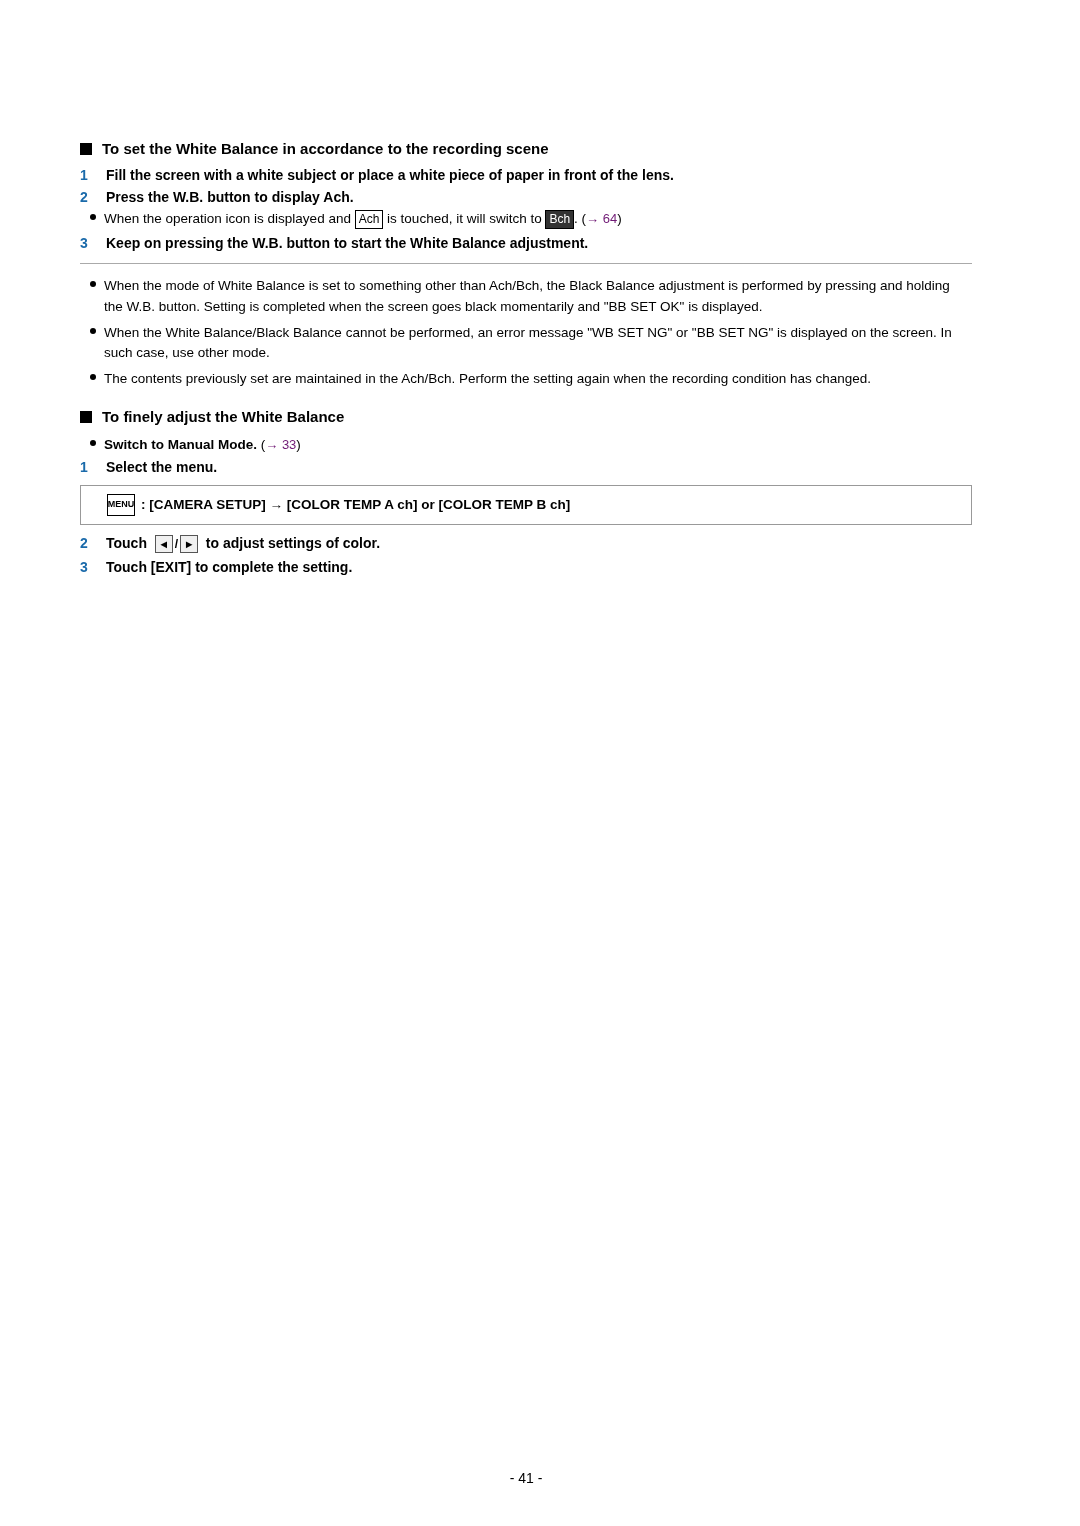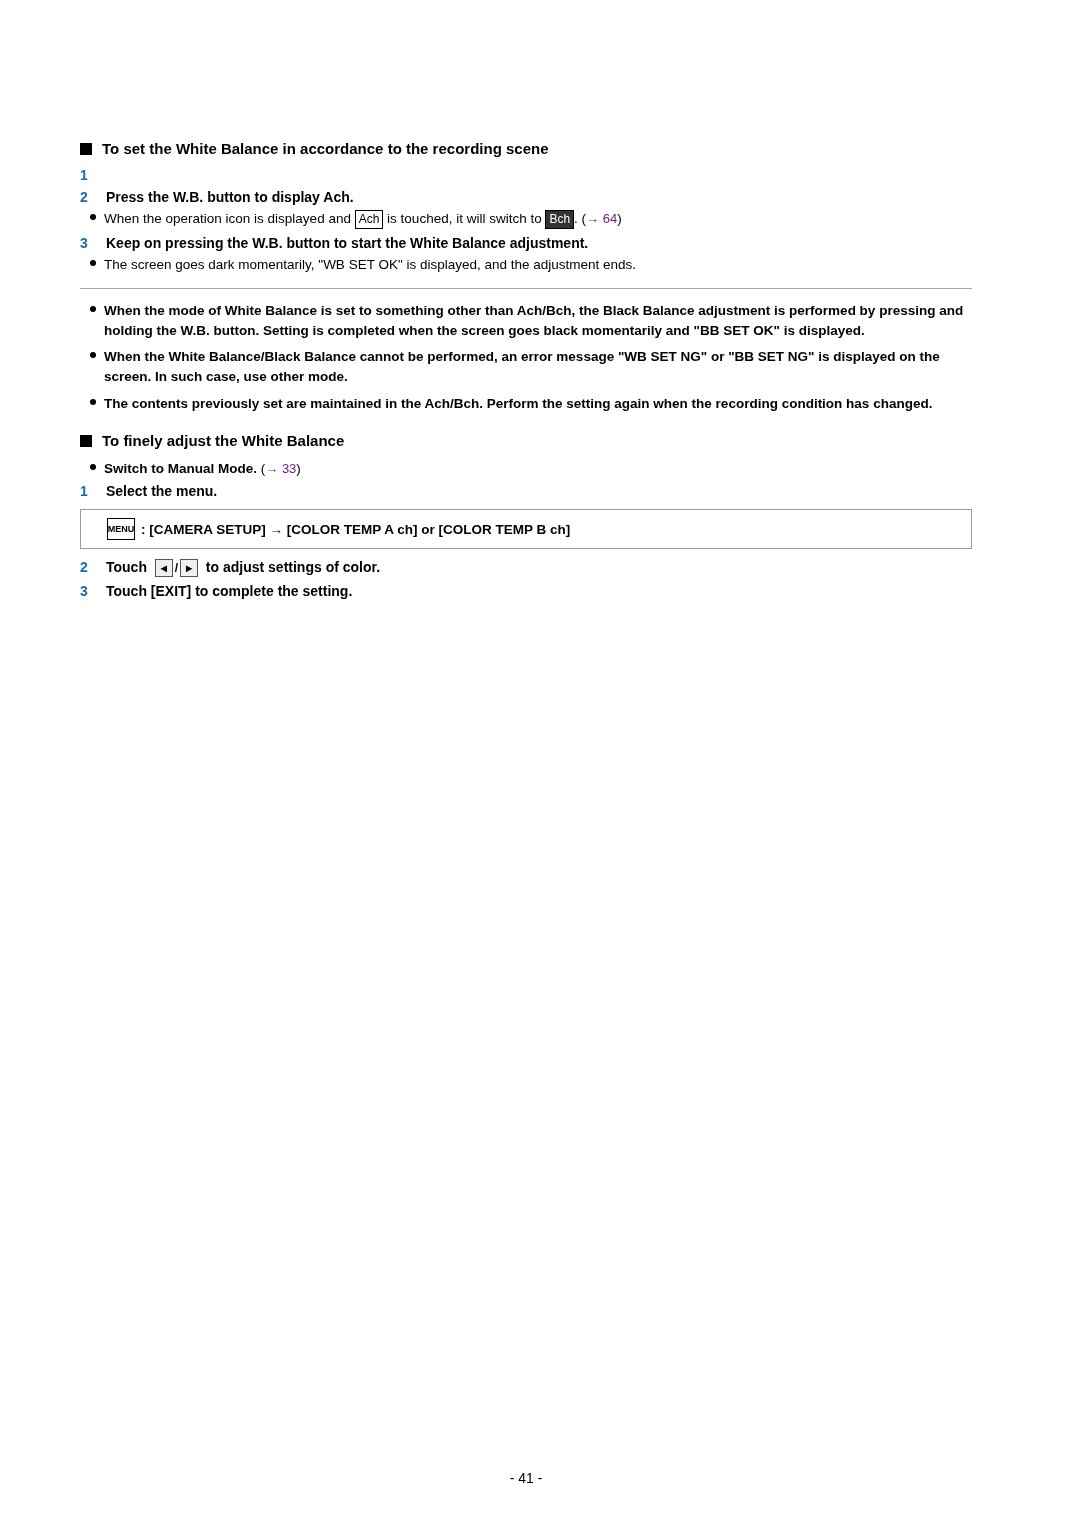--- a/index.html
+++ b/index.html
@@ -127,21 +127,20 @@
       border-top: 1px solid #aaa;
       margin: 12px 0;
     }
 
     .notes-block {
       margin-bottom: 10px;
     }
 
     .notes-block .bullet-line {
       margin-bottom: 6px;
-      font-weight: bold;
     }
 
     .section2 {
       margin-top: 18px;
     }
 
     .menu-box {
       border: 1px solid #999;
       padding: 8px 14px;
       margin: 10px 0 10px 0;
@@ -204,20 +203,21 @@
   <div class="content-main">
 
     <div class="section-header">
       <span class="square-bullet"></span>
       <span class="section-title">To set the White Balance in accordance to the recording scene</span>
     </div>
 
     <div class="step-block">
       <div class="step-line">
         <span class="step-number">1</span>
+        <span class="step-text">Fill the screen with a white subject or place a white piece of paper in front of the lens.</span>
       </div>
     </div>
 
     <div class="step-block">
       <div class="step-line">
         <span class="step-number">2</span>
         <span class="step-text">Press the W.B. button to display Ach.</span>
       </div>
 
       <div class="bullet-line">
@@ -225,24 +225,20 @@
         <span class="bullet-text">When the operation icon is displayed and <span class="inline-box">Ach</span> is touched, it will switch to <span class="inline-box-filled">Bch</span>. (<span class="arrow-ref">→ 64</span>)</span>
       </div>
     </div>
 
     <div class="step-block">
       <div class="step-line">
         <span class="step-number">3</span>
         <span class="step-text">Keep on pressing the W.B. button to start the White Balance adjustment.</span>
       </div>
 
-      <div class="bullet-line">
-        <span class="round-bullet"></span>
-        <span class="bullet-text">The screen goes dark momentarily, "WB SET OK" is displayed, and the adjustment ends.</span>
-      </div>
     </div>
 
     <hr class="divider">
 
     <div class="notes-block">
       <div class="bullet-line">
         <span class="round-bullet"></span>
         <span class="bullet-text">When the mode of White Balance is set to something other than Ach/Bch, the Black Balance adjustment is performed by pressing and holding the W.B. button. Setting is completed when the screen goes black momentarily and "BB SET OK" is displayed.</span>
       </div>
       <div class="bullet-line">

